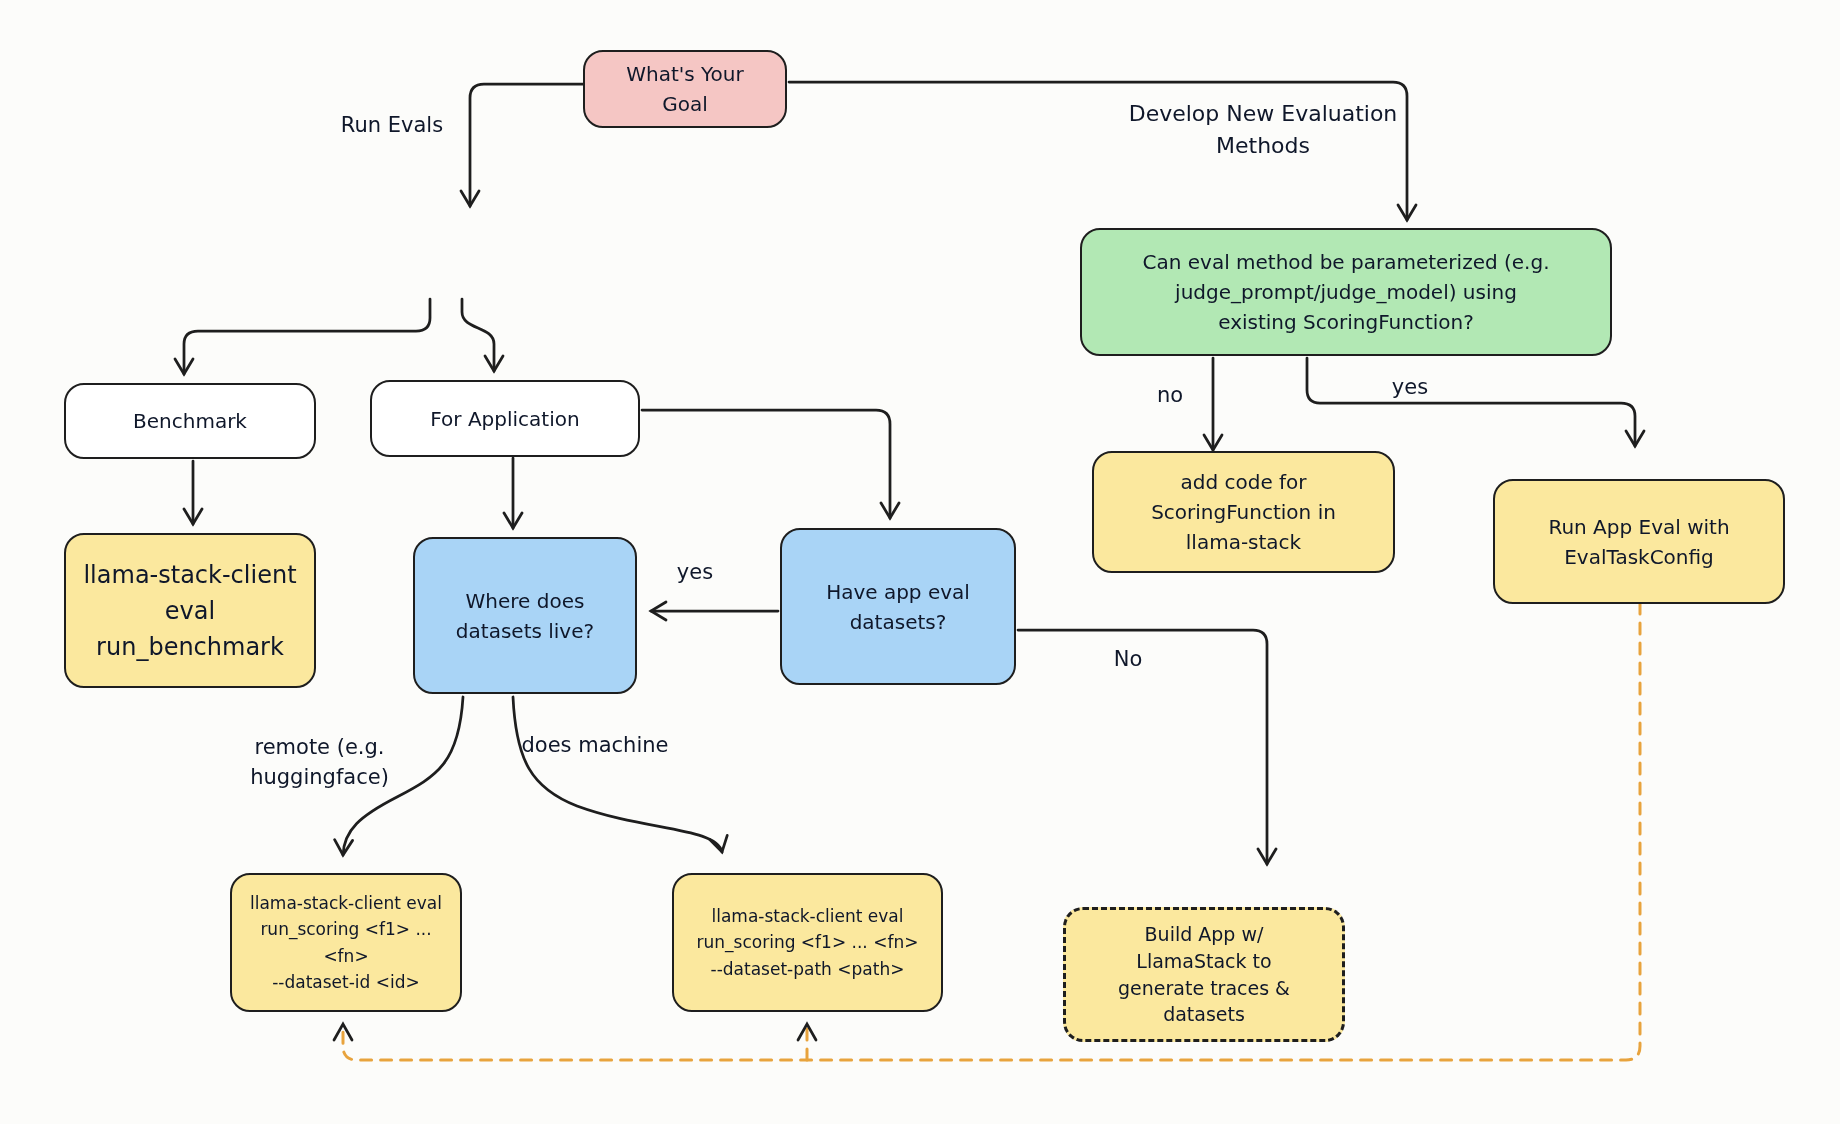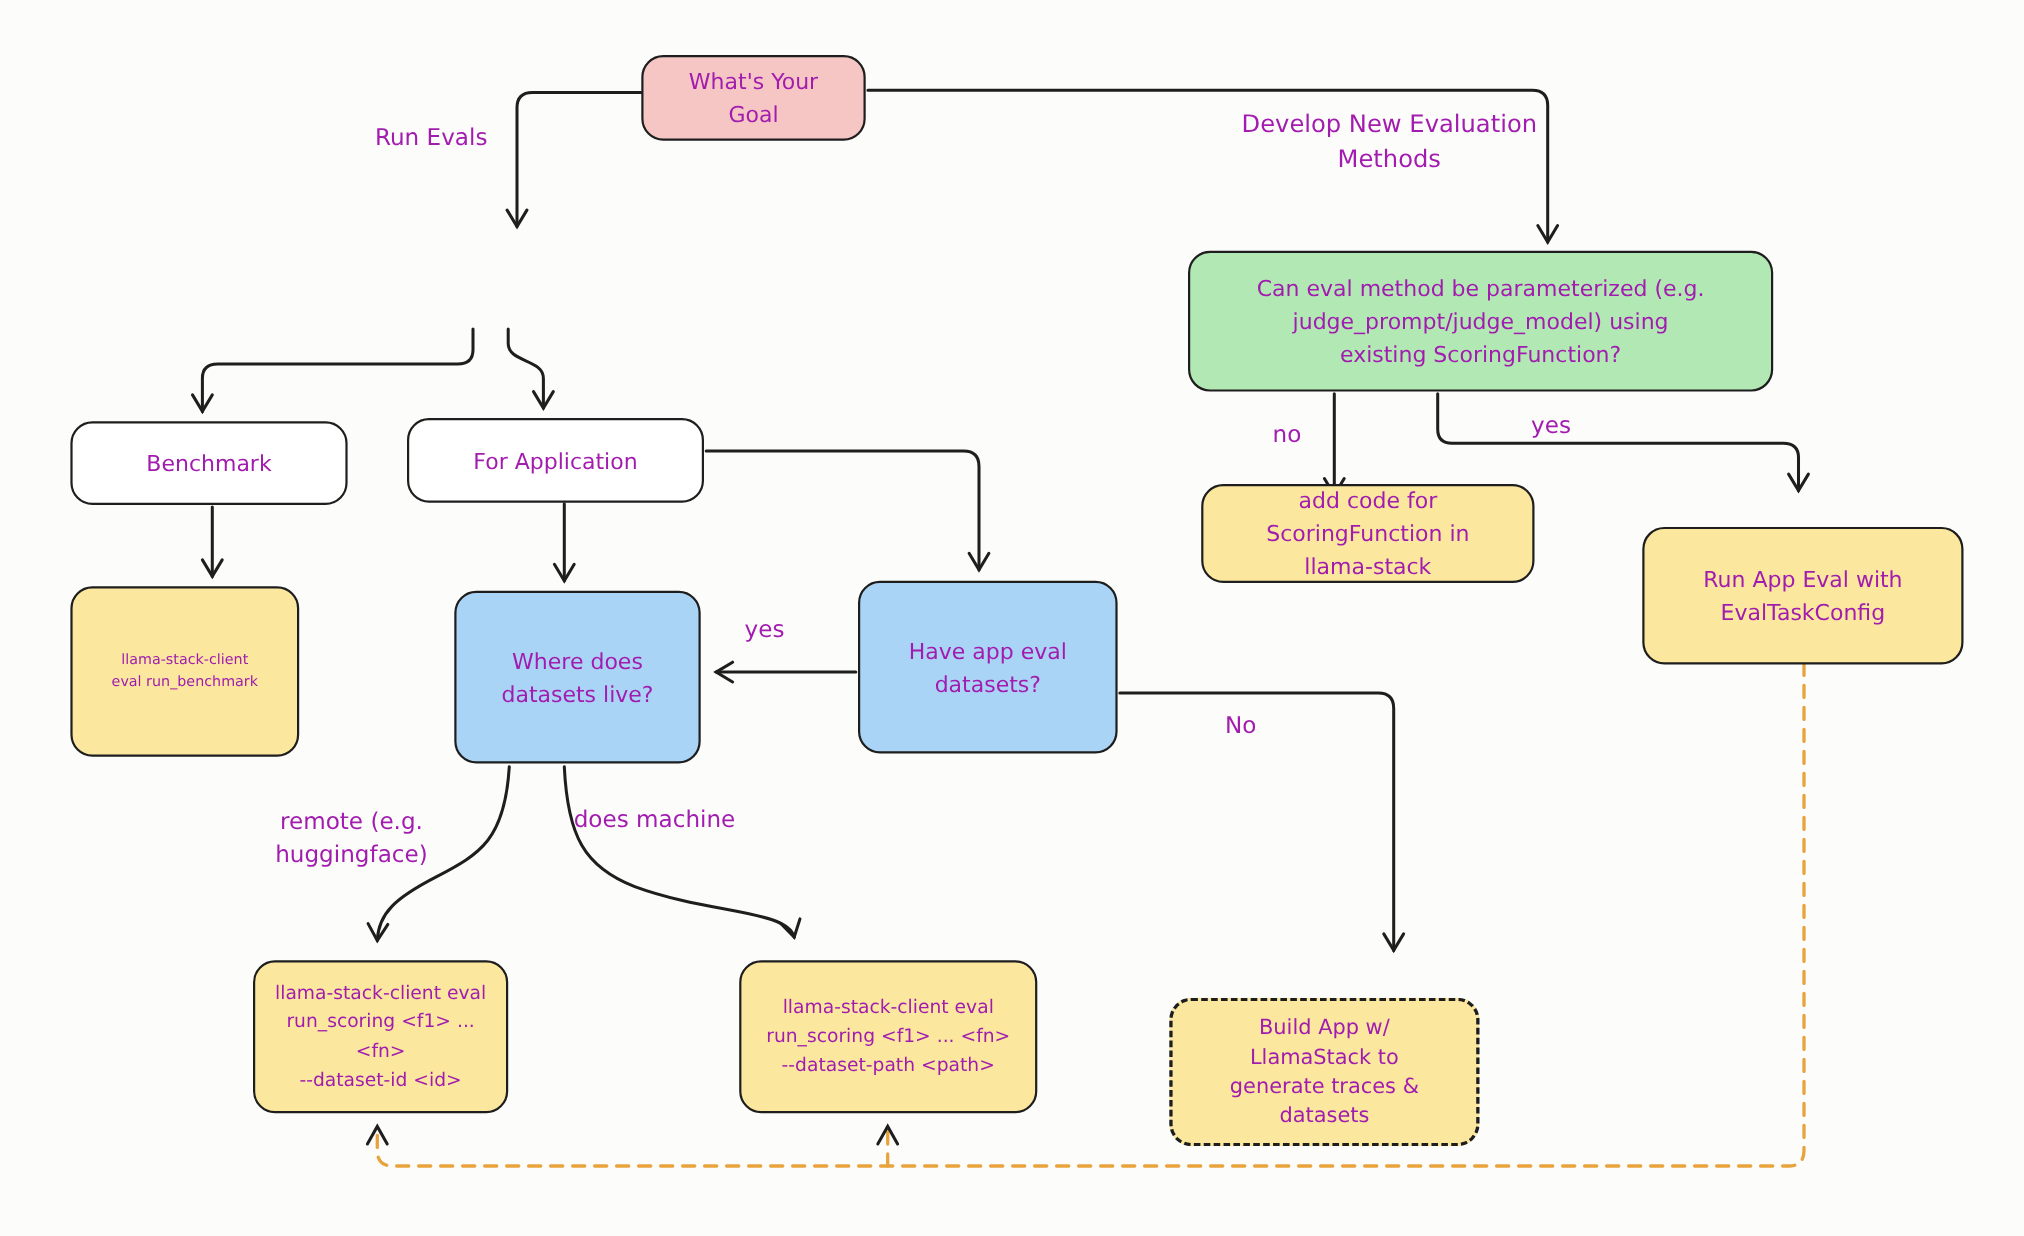--- a/index.html
+++ b/index.html
@@ -1,21 +1,21 @@
 <!DOCTYPE html>
 <html><head>
 <meta charset="utf-8">
 <style>
   html,body{margin:0;padding:0;background:#fcfcfa;}
   #canvas{
     position:relative;
     width:1840px;height:1124px;
     background:#fcfcfa;
     font-family:"DejaVu Sans","Liberation Sans",sans-serif;
-    color:#a21caf;
+    color:#0f172a;
     overflow:hidden;
   }
   .edges{position:absolute;left:0;top:0;z-index:1;}
   .edges path{fill:none;stroke:#1e1e1e;stroke-width:2.75;stroke-linecap:round;}
   .edges path.orange{stroke:#e8a33d;stroke-width:3;stroke-dasharray:11 9;}
   .node{
     position:absolute;z-index:2;
     display:flex;align-items:center;justify-content:center;
     text-align:center;white-space:pre-line;
     border:2.5px solid #1e1e1e;border-radius:20px;
@@ -72,30 +72,30 @@
 
 
   <div class="node green" style="left:1080px;top:228px;width:532px;height:128px;">Can eval method be parameterized (e.g.
 judge_prompt/judge_model) using
 existing ScoringFunction?</div>
 
   <div class="node white" style="left:64px;top:383px;width:252px;height:76px;">Benchmark</div>
 
   <div class="node white" style="left:370px;top:380px;width:270px;height:77px;">For Application</div>
 
-  <div class="node yellow" style="left:64px;top:533px;width:208px;height:155px;font-size:13px;">llama-stack-client
+  <div class="node yellow" style="left:64px;top:533px;width:252px;height:155px;font-size:24px;">llama-stack-client
 eval run_benchmark</div>
 
   <div class="node blue" style="left:413px;top:537px;width:224px;height:157px;">Where does
 datasets live?</div>
 
   <div class="node blue" style="left:780px;top:528px;width:236px;height:157px;">Have app eval
 datasets?</div>
 
-  <div class="node yellow" style="left:1092px;top:440px;width:303px;height:90px;">add code for
+  <div class="node yellow" style="left:1092px;top:451px;width:303px;height:122px;">add code for
 ScoringFunction in
 llama-stack</div>
 
   <div class="node yellow" style="left:1493px;top:455px;width:292px;height:125px;margin-top:24px;">Run App Eval with
 EvalTaskConfig</div>
 
   <div class="node yellow code" style="left:230px;top:873px;width:232px;height:139px;">llama-stack-client eval
 run_scoring &lt;f1&gt; ... &lt;fn&gt;
 --dataset-id &lt;id&gt;</div>
 

